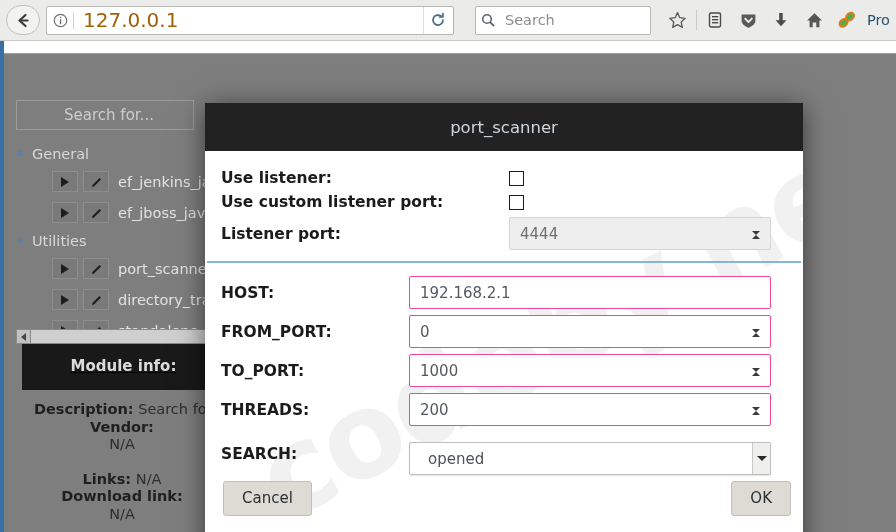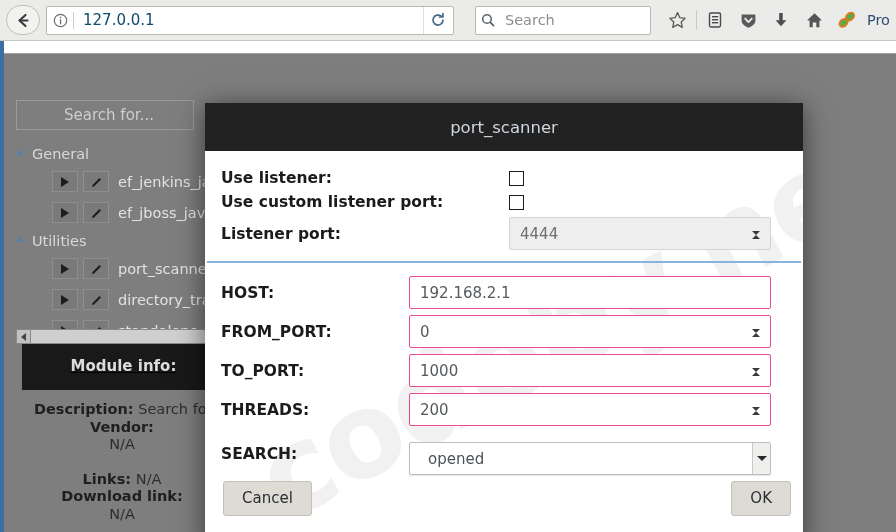--- a/index.html
+++ b/index.html
@@ -26,21 +26,21 @@
     flex: 0 0 auto; margin-right: 6px;
   }
   .urlbar {
     flex: 1 1 auto; height: 29px; background: #fff;
     border: 1px solid #b8b8b3; border-radius: 2px;
     display: flex; align-items: center; min-width: 0;
   }
   .url-info { width: 26px; display:flex; align-items:center; justify-content:center; flex:0 0 auto;}
   .url-sep { width:1px; height:17px; background:#cfcfcb; flex:0 0 auto; }
   .url-text {
-    flex: 1 1 auto; padding-left: 9px; font-size: 15px; color: #0c4a6e;
+    flex: 1 1 auto; padding-left: 9px; font-size: 20px; color: #a16207;
     white-space: nowrap; overflow: hidden;
   }
   .url-reload {
     width: 30px; height: 27px; flex: 0 0 auto;
     display: flex; align-items: center; justify-content: center;
     border-left: 1px solid #dedeDA;
   }
   .searchbar {
     width: 176px; height: 29px; margin-left: 21px; flex: 0 0 auto;
     background:#fff; border:1px solid #b8b8b3; border-radius:2px;

